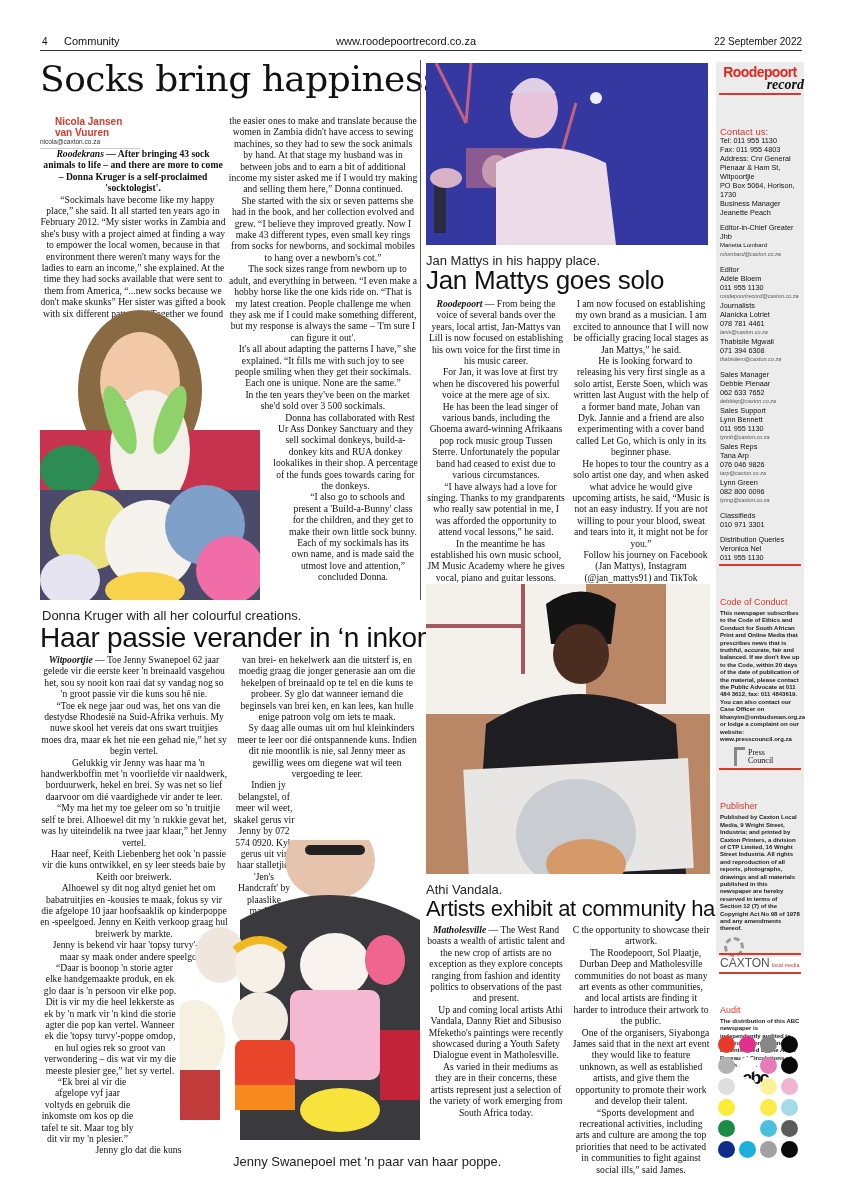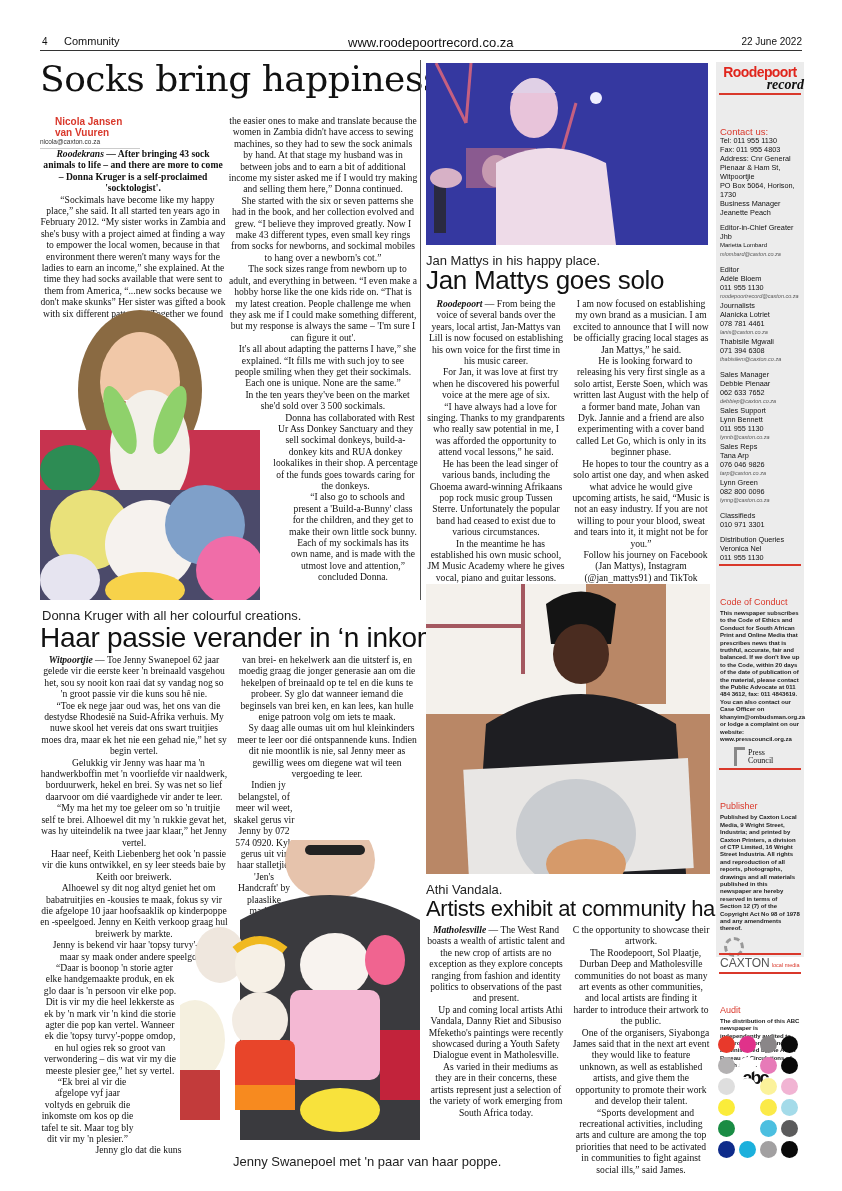--- a/index.html
+++ b/index.html
@@ -2,21 +2,21 @@
 <html><head>
 <meta charset="utf-8">
 <style>
   html,body{margin:0;padding:0;background:#fff;}
   body{width:842px;height:1191px;position:relative;overflow:hidden;font-family:"Liberation Serif",serif;color:#111;}
   .abs{position:absolute;}
   .sans{font-family:"Liberation Sans",sans-serif;}
   .hdr{top:34px;left:40px;width:762px;height:16px;border-bottom:1.5px solid #333;font-family:"Liberation Sans",sans-serif;font-size:10px;}
   .hdr .pg{position:absolute;left:2px;top:2px;}
   .hdr .sec{position:absolute;left:24px;top:1px;font-size:11px;}
-  .hdr .url{position:absolute;left:308px;top:1px;font-size:13px;}
+  .hdr .url{position:absolute;left:296px;top:1px;font-size:11px;}
   .hdr .date{position:absolute;right:0;top:2px;}
   .headline{font-family:"DejaVu Serif","Liberation Serif",serif;font-weight:normal;letter-spacing:-0.5px;}
   .h-sans{font-family:"Liberation Sans",sans-serif;font-weight:normal;letter-spacing:-0.3px;}
   .col{font-size:9.6px;line-height:11.4px;text-align:center;}
   .col p{margin:0;text-indent:9px;}
   .col p.first{text-indent:0;}
   .caption{font-family:"Liberation Sans",sans-serif;font-size:13px;color:#222;}
   .vrule{background:#555;width:1px;}
   .photo{overflow:hidden;}
   .sidebar{left:716px;top:62px;width:88px;height:895px;background:#ececec;font-family:"Liberation Sans",sans-serif;font-size:7.3px;line-height:9px;color:#111;}
@@ -30,21 +30,21 @@
   .logo2{font-family:"Liberation Serif",serif;font-weight:bold;font-style:italic;font-size:14px;text-align:right;line-height:12px;}
   .dot{position:absolute;width:17px;height:17px;border-radius:50%;}
 </style>
 </head>
 <body>
 
 <div class="abs hdr">
   <span class="pg">4</span>
   <span class="sec">Community</span>
   <span class="url">www.roodepoortrecord.co.za</span>
-  <span class="date">22 June 2022</span>
+  <span class="date">22 September 2022</span>
 </div>
 
 <div class="abs headline" style="left:40px;top:58px;font-size:36px;line-height:42px;">Socks bring happiness</div>
 <div class="abs vrule" style="left:420px;top:60px;height:540px;"></div>
 
 <div class="abs sans" style="left:40px;top:116px;width:100px;border-bottom:1.5px solid #ccc;padding-bottom:3px;">
   <div style="color:#d9382b;font-size:10px;font-weight:bold;padding-left:15px;">Nicola Jansen van Vuuren</div>
   <div style="font-size:6.5px;color:#333;">nicola@caxton.co.za</div>
 </div>
 
@@ -73,21 +73,21 @@
   </svg>
 </div>
 
 <div class="abs col" style="left:228px;top:115px;width:190px;">
   <p class="first">the easier ones to make and translate because the women in Zambia didn't have access to sewing machines, so they had to sew the sock animals by hand. At that stage my husband was in between jobs and to earn a bit of additional income my sister asked me if I would try making and selling them here,” Donna continued.</p>
   <p>She started with the six or seven patterns she had in the book, and her collection evolved and grew. “I believe they improved greatly. Now I make 43 different types, even small key rings from socks for newborns, and sockimal mobiles to hang over a newborn's cot.”</p>
   <p>The sock sizes range from newborn up to adult, and everything in between. “I even make a hobby horse like the one kids ride on. “That is my latest creation. People challenge me when they ask me if I could make something different, but my response is always the same – 'I'm sure I can figure it out'.</p>
   <p>It's all about adapting the patterns I have,” she explained. “It fills me with such joy to see people smiling when they get their sockimals. Each one is unique. None are the same.”</p>
   <p>In the ten years they've been on the market she'd sold over 3 500 sockimals.</p>
   <p style="padding-left:45px;">Donna has collaborated with Rest Ur Ass Donkey Sanctuary and they sell sockimal donkeys, build-a-donkey kits and RUA donkey lookalikes in their shop. A percentage of the funds goes towards caring for the donkeys.</p>
-  <p style="padding-left:60px;">“I also go to schools and present a 'Build-a-Bunny' class for the children, and they get to make their own little sock bunny. Each of my sockimals has its own name, and is made with the utmost love and attention,” concluded Donna.</p>
+  <p style="padding-left:60px;">“I also go to schools and present a 'Build-a-Bunny' class for the children, and they get to make their own little sock bunny. Each of my sockimals has its own name, and is made said the utmost love and attention,” concluded Donna.</p>
 </div>
 <div class="abs caption" style="left:42px;top:608px;">Donna Kruger with all her colourful creations.</div>
 
 <div class="abs h-sans" style="left:40px;top:622px;font-size:28px;line-height:32px;">Haar passie verander in ‘n inkomste</div>
 
 <div class="abs col" style="left:40px;top:654px;width:188px;">
   <p class="first"><i style="font-weight:bold;">Witpoortjie</i><span> — Toe Jenny Swanepoel 62 jaar gelede vir die eerste keer 'n breinaald vasgehou het, sou sy nooit kon raai dat sy vandag nog so 'n groot passie vir die kuns sou hê nie.</span></p>
   <p>“Toe ek nege jaar oud was, het ons van die destydse Rhodesië na Suid-Afrika verhuis. My nuwe skool het vereis dat ons swart truitjies moes dra, maar ek het nie een gehad nie,” het sy begin vertel.</p>
   <p>Gelukkig vir Jenny was haar ma 'n handwerkboffin met 'n voorliefde vir naaldwerk, borduurwerk, hekel en brei. Sy was net so lief daarvoor om dié vaardighede vir ander te leer.</p>
   <p>“My ma het my toe geleer om so 'n truitjie self te brei. Alhoewel dit my 'n rukkie gevat het, was hy uiteindelik na twee jaar klaar,” het Jenny vertel.</p>
@@ -142,22 +142,22 @@
     <rect x="8" y="110" width="12" height="60" fill="#2a2a40"></rect>
     <ellipse cx="20" cy="115" rx="16" ry="10" fill="#d7b1c6"></ellipse>
   </svg>
 </div>
 <div class="abs caption" style="left:426px;top:253px;">Jan Mattys in his happy place.</div>
 <div class="abs h-sans" style="left:426px;top:264px;font-size:26px;line-height:32px;">Jan Mattys goes solo</div>
 
 <div class="abs col" style="left:426px;top:298px;width:140px;line-height:11.4px;">
   <p class="first"><i style="font-weight:bold;">Roodepoort</i><span> — From being the voice of several bands over the years, local artist, Jan-Mattys van Lill is now focused on establishing his own voice for the first time in his music career.</span></p>
   <p>For Jan, it was love at first try when he discovered his powerful voice at the mere age of six.</p>
+  <p>He has been the lead singer of various bands, including the Ghoema award-winning Afrikaans pop rock music group Tussen Sterre. Unfortunately the popular band had ceased to exist due to various circumstances.</p>
   <p>“I have always had a love for singing. Thanks to my grandparents who really saw potential in me, I was afforded the opportunity to attend vocal lessons,” he said.</p>
-  <p>He has been the lead singer of various bands, including the Ghoema award-winning Afrikaans pop rock music group Tussen Sterre. Unfortunately the popular band had ceased to exist due to various circumstances.</p>
   <p>In the meantime he has established his own music school, JM Music Academy where he gives vocal, piano and guitar lessons.</p>
   <p>“Apart from the music school,</p>
 </div>
 <div class="abs col" style="left:572px;top:298px;width:138px;line-height:11.4px;">
   <p class="first">I am now focused on establishing my own brand as a musician. I am excited to announce that I will now be officially gracing local stages as Jan Mattys,” he said.</p>
   <p>He is looking forward to releasing his very first single as a solo artist, Eerste Soen, which was written last August with the help of a former band mate, Johan van Dyk. Jannie and a friend are also experimenting with a cover band called Let Go, which is only in its beginner phase.</p>
   <p>He hopes to tour the country as a solo artist one day, and when asked what advice he would give upcoming artists, he said, “Music is not an easy industry. If you are not willing to pour your blood, sweat and tears into it, it might not be for you.”</p>
   <p>Follow his journey on Facebook (Jan Mattys), Instagram (@jan_mattys91) and TikTok (@jan_28_mattys).</p>
 </div>
 

